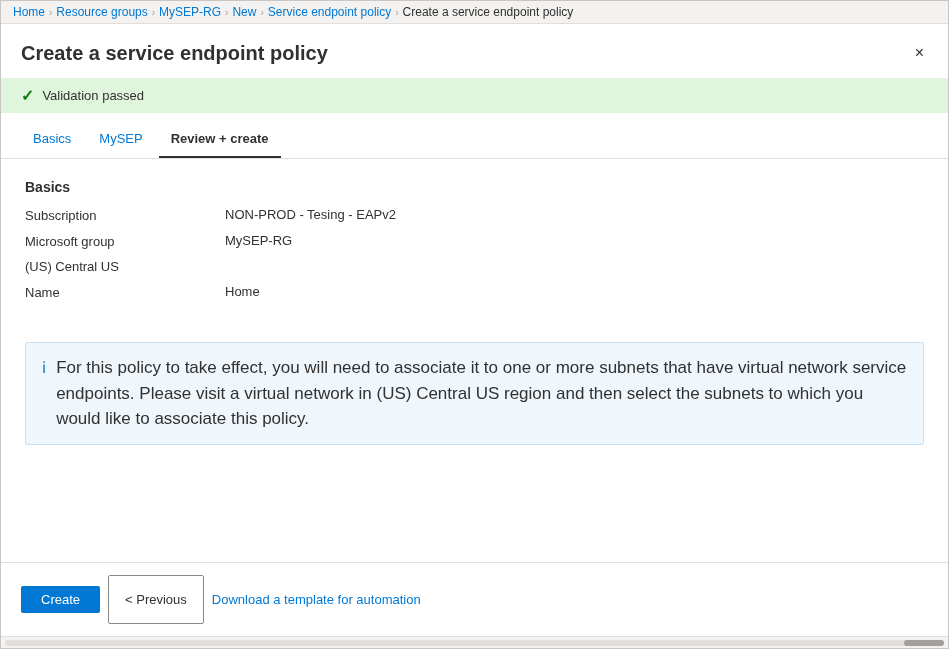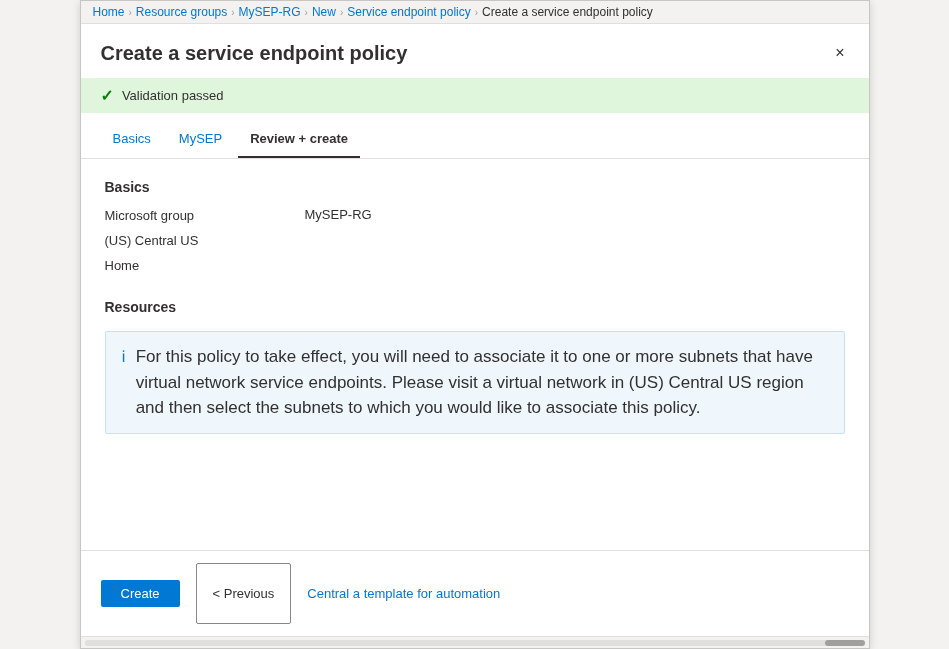--- a/index.html
+++ b/index.html
@@ -9,21 +9,21 @@
       background: #f3f2f1;
       width: 949px;
       height: 649px;
       overflow: hidden;
       display: flex;
       align-items: center;
       justify-content: center;
     }
     .window {
       background: #fff;
-      width: 790px;
+      width: 949px;
       height: 649px;
       display: flex;
       flex-direction: column;
       border: 1px solid #c8c6c4;
       box-shadow: 0 2px 8px rgba(0,0,0,0.15);
     }
     .top-bar {
       background: #f3f2f1;
       padding: 4px 12px;
       font-size: 12px;
@@ -163,39 +163,39 @@
     .info-text {
       font-size: 17px;
       color: #323130;
       line-height: 1.5;
     }
     .footer {
       border-top: 1px solid #e1dfdd;
       padding: 12px 20px;
       display: flex;
       align-items: center;
-      gap: 16px;
+      gap: 8px;
       flex-shrink: 0;
       background: #fff;
     }
     .btn-create {
       background: #0078d4;
       color: #fff;
       border: none;
       padding: 6px 20px;
       font-size: 13px;
       cursor: pointer;
       border-radius: 2px;
       font-family: inherit;
     }
     .btn-previous {
       background: #fff;
       color: #323130;
       border: 1px solid #8a8886;
-      padding: 22px 16px;
+      padding: 16px 16px;
       font-size: 13px;
       cursor: pointer;
       border-radius: 2px;
       font-family: inherit;
     }
     .btn-download {
       background: none;
       border: none;
       color: #0078d4;
       font-size: 13px;
@@ -263,46 +263,50 @@
       <div class="tab link-style">Basics</div>
       <div class="tab link-style">MySEP</div>
       <div class="tab active">Review + create</div>
     </div>
 
     <div class="content-area">
 
       <div class="section-title">Basics</div>
 
       <div class="field-row">
+        <span class="field-label">Subscription</span>
+        <span class="field-value">NON-PROD - Tesing - EAPv2</span>
+      </div>
+      <div class="field-row">
         <span class="field-label">Microsoft group</span>
         <span class="field-value">MySEP-RG</span>
       </div>
       <div class="field-row">
         <span class="field-value">(US) Central US</span>
       </div>
       <div class="field-row">
+        <span class="field-label">Name</span>
         <span class="field-value">Home</span>
       </div>
 
       <div class="section-divider"></div>
 
-      <div class="section-title">Resources</div>
 
 
       <div class="info-box">
         <span class="info-icon">ℹ</span>
         <span class="info-text">For this policy to take effect, you will need to associate it to one or more subnets that have virtual network service endpoints. Please visit a virtual network in (US) Central US region and then select the subnets to which you would like to associate this policy.</span>
       </div>
 
     </div>
 
     <div class="footer">
       <button class="btn-create">Create</button>
       <button class="btn-previous">&lt; Previous</button>
-      <button class="btn-download">Central a template for automation</button>
+      <button class="btn-download">Download a template for automation</button>
     </div>
 
     <div class="scrollbar-area">
       <div class="scrollbar-track">
         <div class="scrollbar-thumb"></div>
       </div>
     </div>
   </div>
 </div>
 

